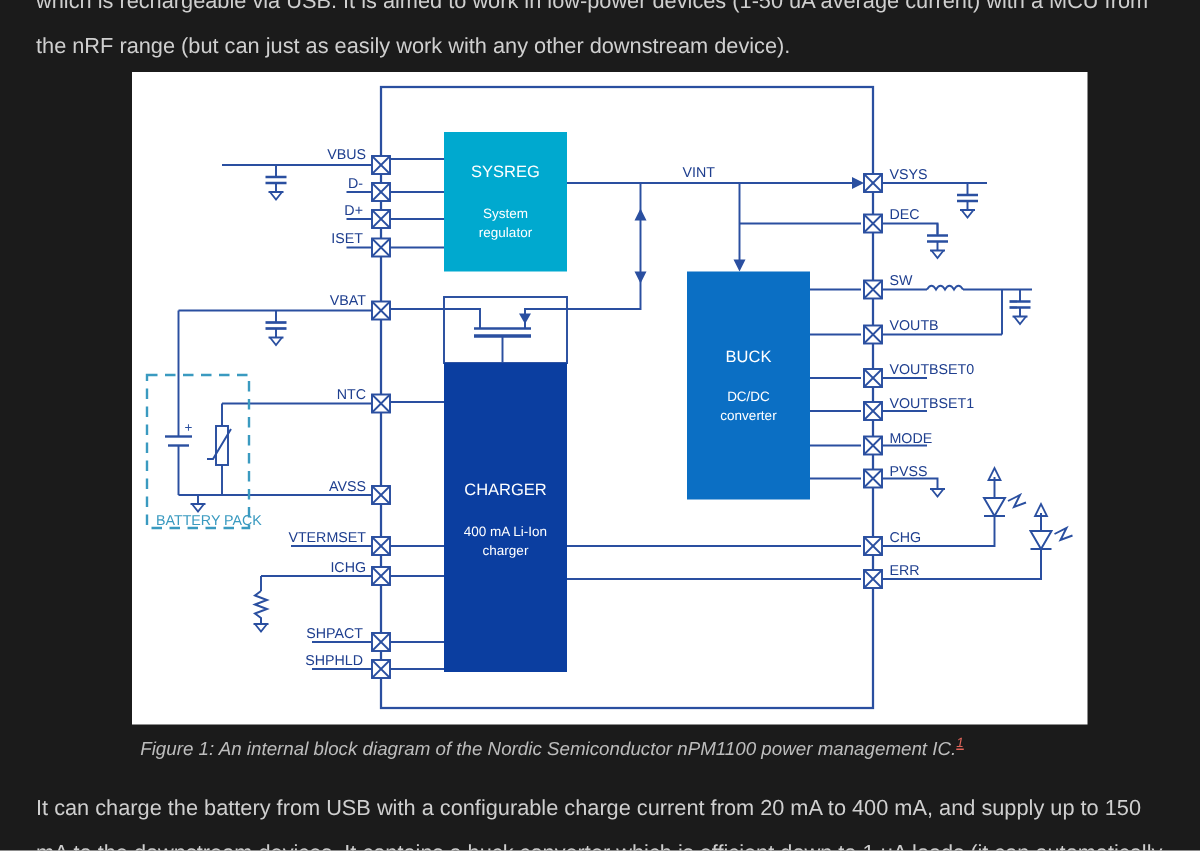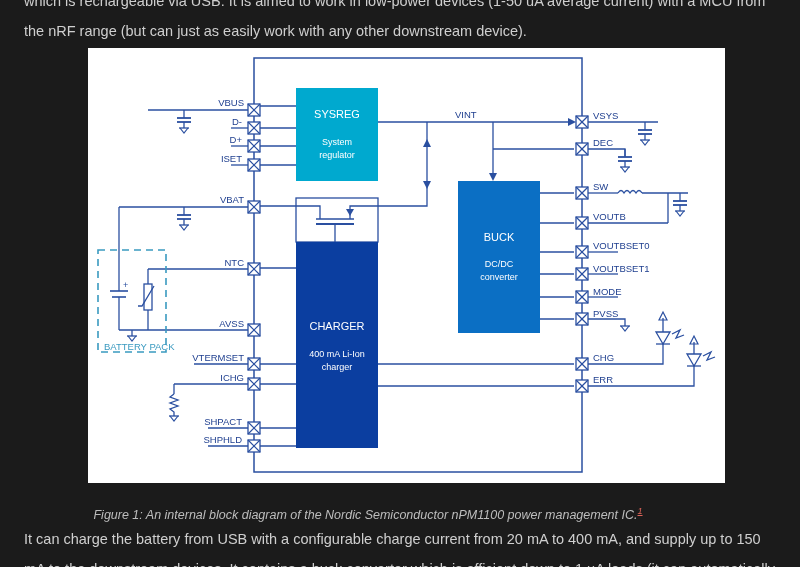--- a/index.html
+++ b/index.html
@@ -4,21 +4,21 @@
 <style>
   html, body { margin:0; padding:0; }
   body { width:800px; height:567px; background:#1b1b1b; overflow:hidden; position:relative;
          font-family:"Liberation Sans", sans-serif; color:#c9c9c9; }
   .para { position:absolute; left:24px; width:760px; font-size:14.5px; line-height:30px; color:#cfcfcf; margin:0; }
   .p-top { top:-14px; }
   .p-bottom { top:524px; }
   .figure { position:absolute; left:88px; top:48px; width:637px; height:435px; background:#ffffff; }
   .figure svg { position:absolute; left:0; top:0; }
   .caption { position:absolute; left:0; top:490px; width:736px; text-align:center; font-style:italic;
-             font-size:12.5px; color:#bdbdbd;margin-top:16px; }
+             font-size:12.5px; color:#bdbdbd; }
   .caption sup { color:#e0655a; font-size:9px; text-decoration:underline; font-style:italic; }
   .lbl { font-family:"Liberation Sans", sans-serif; font-size:9.5px; fill:#1f3f8f; }
   .blk { font-family:"Liberation Sans", sans-serif; fill:#ffffff; text-anchor:middle; }
   .w { stroke:#2a4fa0; stroke-width:1.3; fill:none; }
 </style>
 </head>
 <body>
 
 <p class="para p-top">which is rechargeable via USB. It is aimed to work in low-power devices (1-50 uA average current) with a MCU from the nRF range (but can just as easily work with any other downstream device).</p>
 

